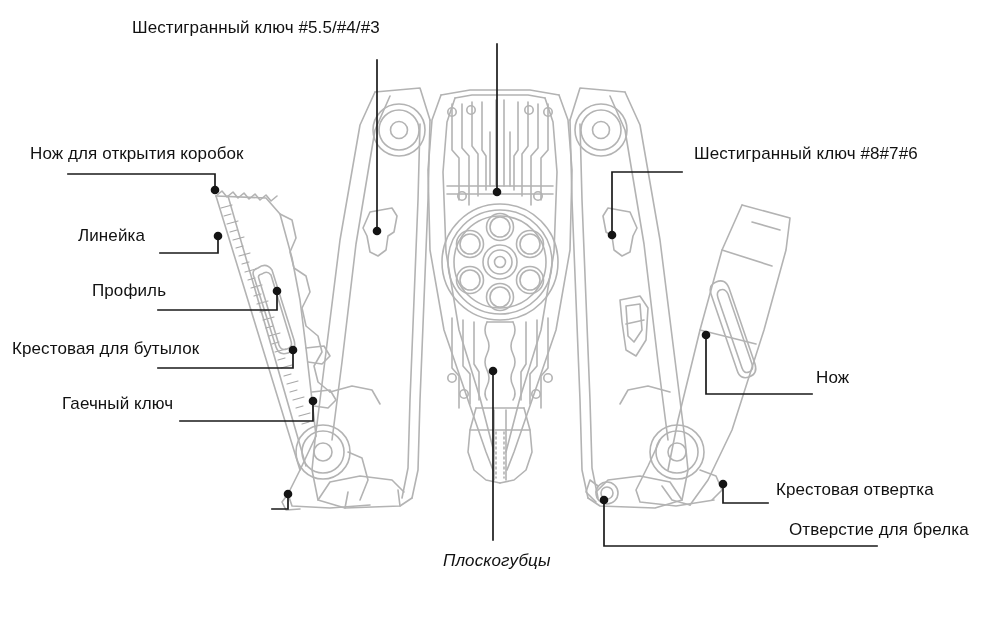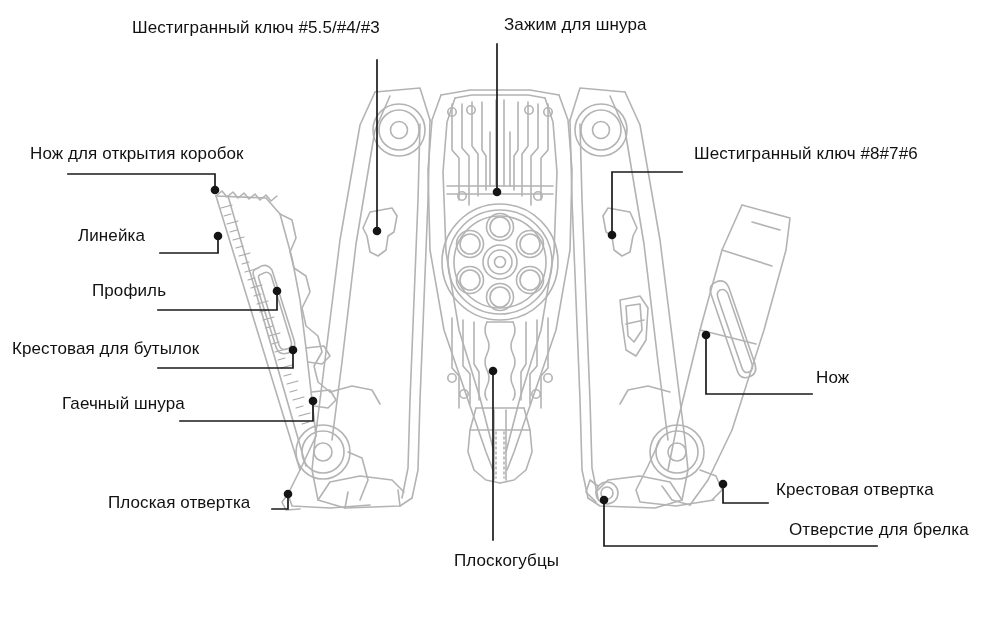--- a/index.html
+++ b/index.html
@@ -246,26 +246,24 @@
       <circle cx="706" cy="335" r="4.3" fill="#141414"></circle>
       <path d="M 723,484 L 723,503 L 768,503" fill="none" stroke="#1a1a1a" stroke-width="1.7" stroke-linecap="square"></path>
       <circle cx="723" cy="484" r="4.3" fill="#141414"></circle>
       <path d="M 604,500 L 604,546 L 877,546" fill="none" stroke="#1a1a1a" stroke-width="1.7" stroke-linecap="square"></path>
       <circle cx="604" cy="500" r="4.3" fill="#141414"></circle>
       <path d="M 493,371 L 493,540" fill="none" stroke="#1a1a1a" stroke-width="1.7" stroke-linecap="square"></path>
       <circle cx="493" cy="371" r="4.3" fill="#141414"></circle>
     </svg>
 
   <div class="lbl" style="left:132px;top:18px;">Шестигранный ключ #5.5/#4/#3</div>
-  <div class="lbl" style="left:504px;top:15px;">Зажим для шнура</div>
   <div class="lbl" style="left:694px;top:144px;">Шестигранный ключ #8#7#6</div>
   <div class="lbl" style="left:30px;top:144px;">Нож для открытия коробок</div>
   <div class="lbl" style="left:78px;top:226px;">Линейка</div>
   <div class="lbl" style="left:92px;top:281px;">Профиль</div>
   <div class="lbl" style="left:12px;top:339px;">Крестовая для бутылок</div>
-  <div class="lbl" style="left:62px;top:394px;">Гаечный шнура</div>
-  <div class="lbl" style="left:108px;top:493px;">Плоская отвертка</div>
+  <div class="lbl" style="left:62px;top:394px;">Гаечный ключ</div>
   <div class="lbl" style="left:816px;top:368px;">Нож</div>
   <div class="lbl" style="left:789px;top:520px;">Отверстие для брелка</div>
   <div class="lbl" style="left:776px;top:480px;">Крестовая отвертка</div>
-  <div class="lbl" style="left:454px;top:551px;">Плоскогубцы</div>
+  <div class="lbl" style="left:443px;top:551px;font-style:italic;">Плоскогубцы</div>
 
 </div>
 
 </body></html>

